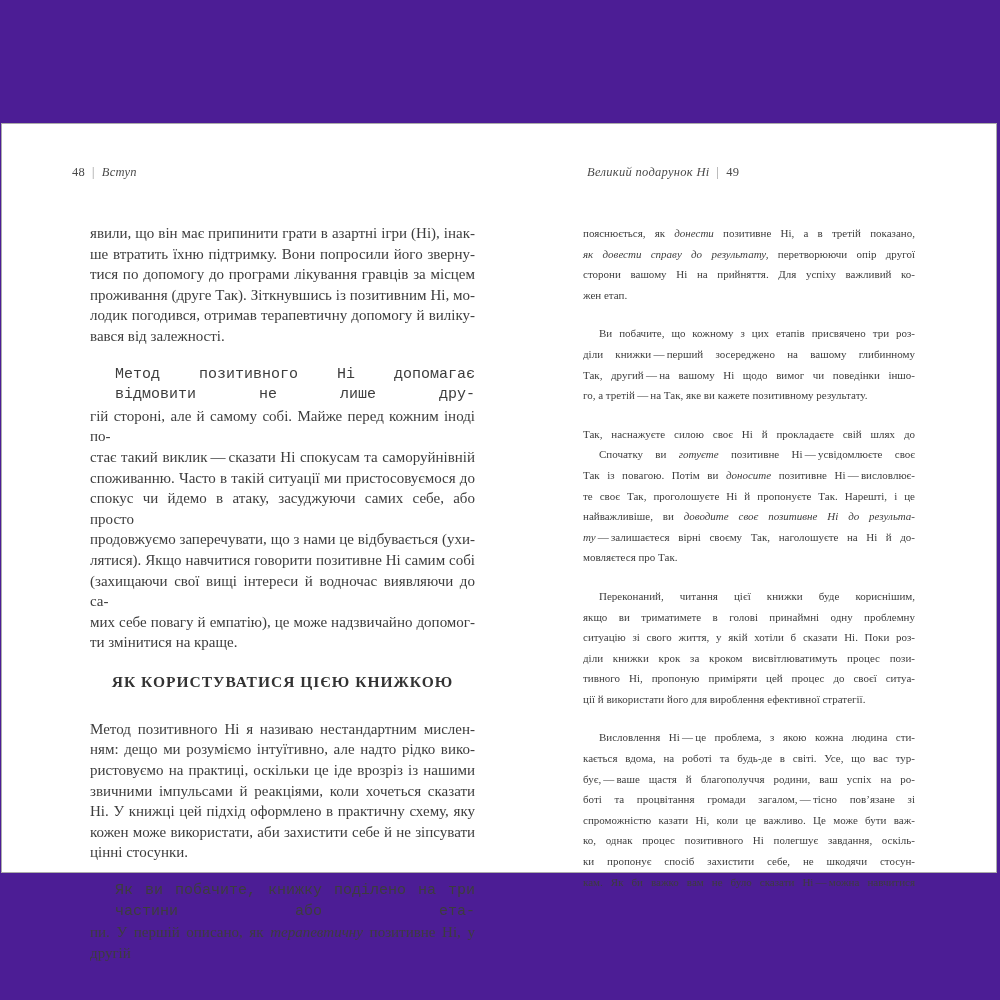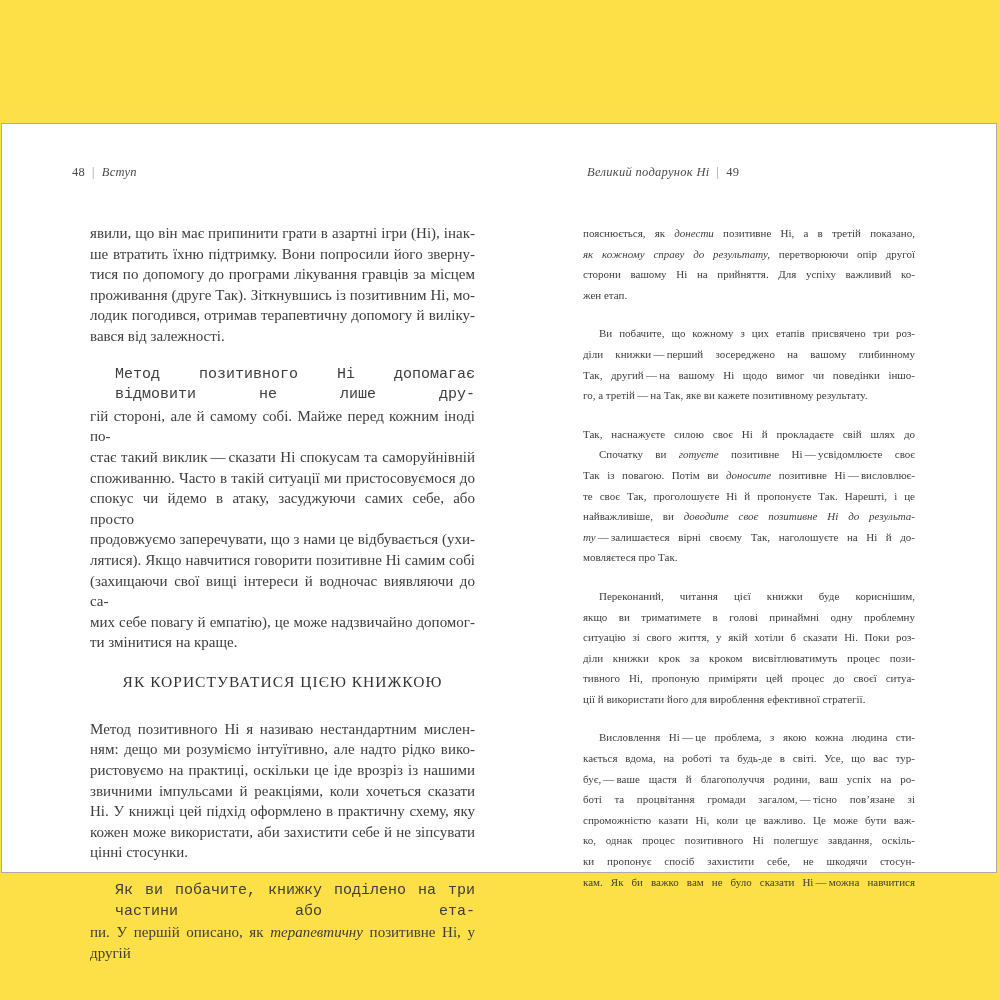--- a/index.html
+++ b/index.html
@@ -7,21 +7,21 @@
     padding: 0;
     background: #ffffff;
     width: 1000px;
     height: 1000px;
     font-family: "Liberation Serif", serif;
   }
   .canvas {
     position: relative;
     width: 1000px;
     height: 1000px;
-    background: #fde047;
+    background: #4c1d95;
     overflow: hidden;
   }
   .spread {
     position: absolute;
     left: 1px;
     top: 123px;
     width: 994px;
     height: 748px;
     background: #ffffff;
     border: 1px solid #ababab;
@@ -65,21 +65,21 @@
   .paragraph { margin: 18px; }
   .line {
     text-align: justify;
     text-align-last: justify;
     white-space: pre-wrap;
   }
   .line.end { text-align-last: left; }
   .column-left .line.indent { padding-left: 25px; font-family: Liberation Mono, monospace; }
   .column-right .line.indent { padding-left: 16px; }
   .section-heading {
-    font-weight: normal;
+    font-weight: bold;
     font-size: 15.5px;
     line-height: 22px;
     letter-spacing: 1px;
     text-align: center;
     text-align-last: center;
     margin: 14px 0 26px 0;
     color: #333333;
   }
 </style>
 </head>
@@ -128,21 +128,21 @@
           <div class="line end"><span>цінні стосунки.</span></div>
         </div>
         <div class="paragraph">
           <div class="line indent"><span>Як ви побачите, книжку поділено на три частини або ета-</span></div>
           <div class="line"><span>пи. У першій описано, як </span><span class="it">терапевтичну</span><span> позитивне Ні, у другій</span></div>
         </div>
       </div>
     <div class="column column-right">
         <div class="paragraph">
           <div class="line"><span>пояснюється, як </span><span class="it">донести</span><span> позитивне Ні, а в третій показано,</span></div>
-          <div class="line"><span class="it">як кожному справу до результату,</span><span> перетворюючи опір другої</span></div>
+          <div class="line"><span class="it">як довести справу до результату,</span><span> перетворюючи опір другої</span></div>
           <div class="line"><span>сторони вашому Ні на прийняття. Для успіху важливий ко-</span></div>
           <div class="line end"><span>жен етап.</span></div>
         </div>
         <div class="paragraph">
           <div class="line indent"><span>Ви побачите, що кожному з цих етапів присвячено три роз-</span></div>
           <div class="line"><span>діли книжки — перший зосереджено на вашому глибинному</span></div>
           <div class="line"><span>Так, другий — на вашому Ні щодо вимог чи поведінки іншо-</span></div>
           <div class="line end"><span>го, а третій — на Так, яке ви кажете позитивному результату.</span></div>
         </div>
         <div class="paragraph">

